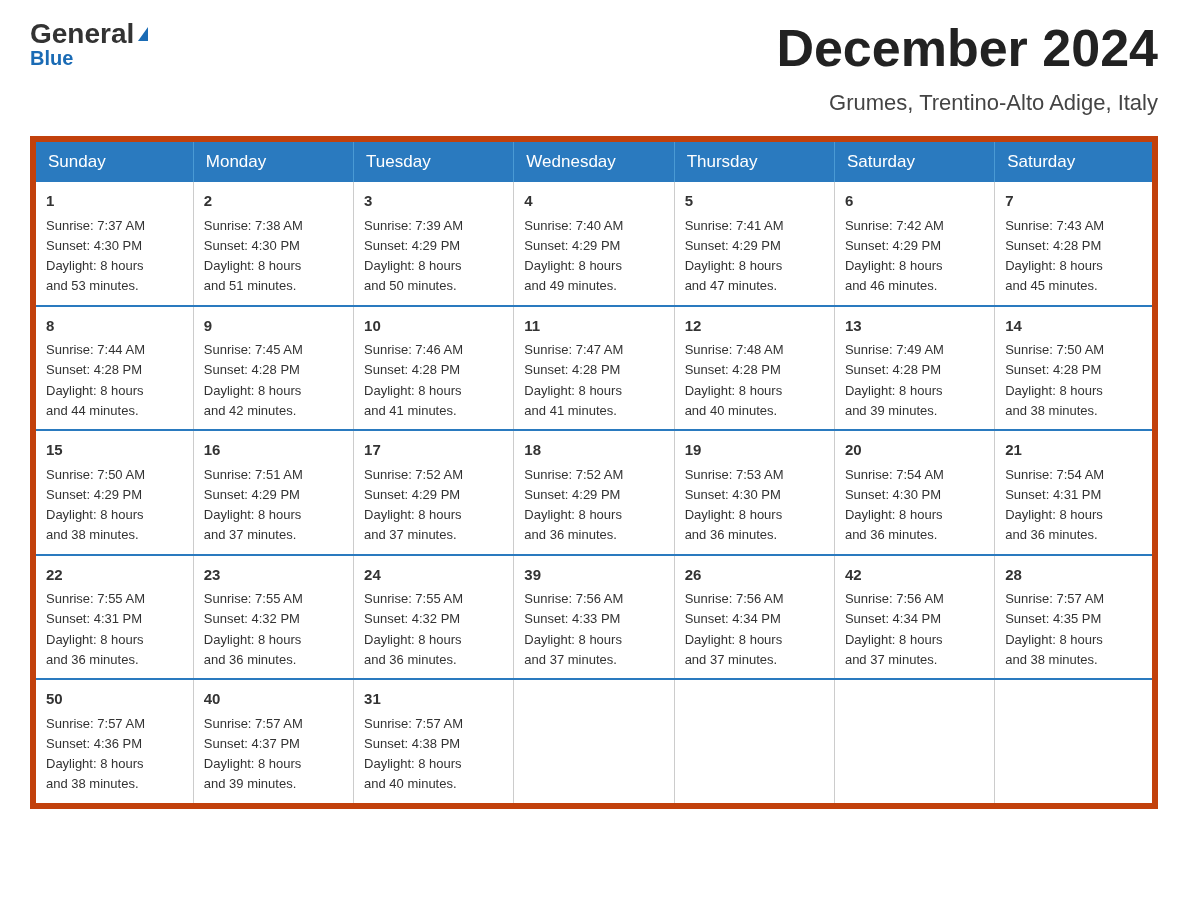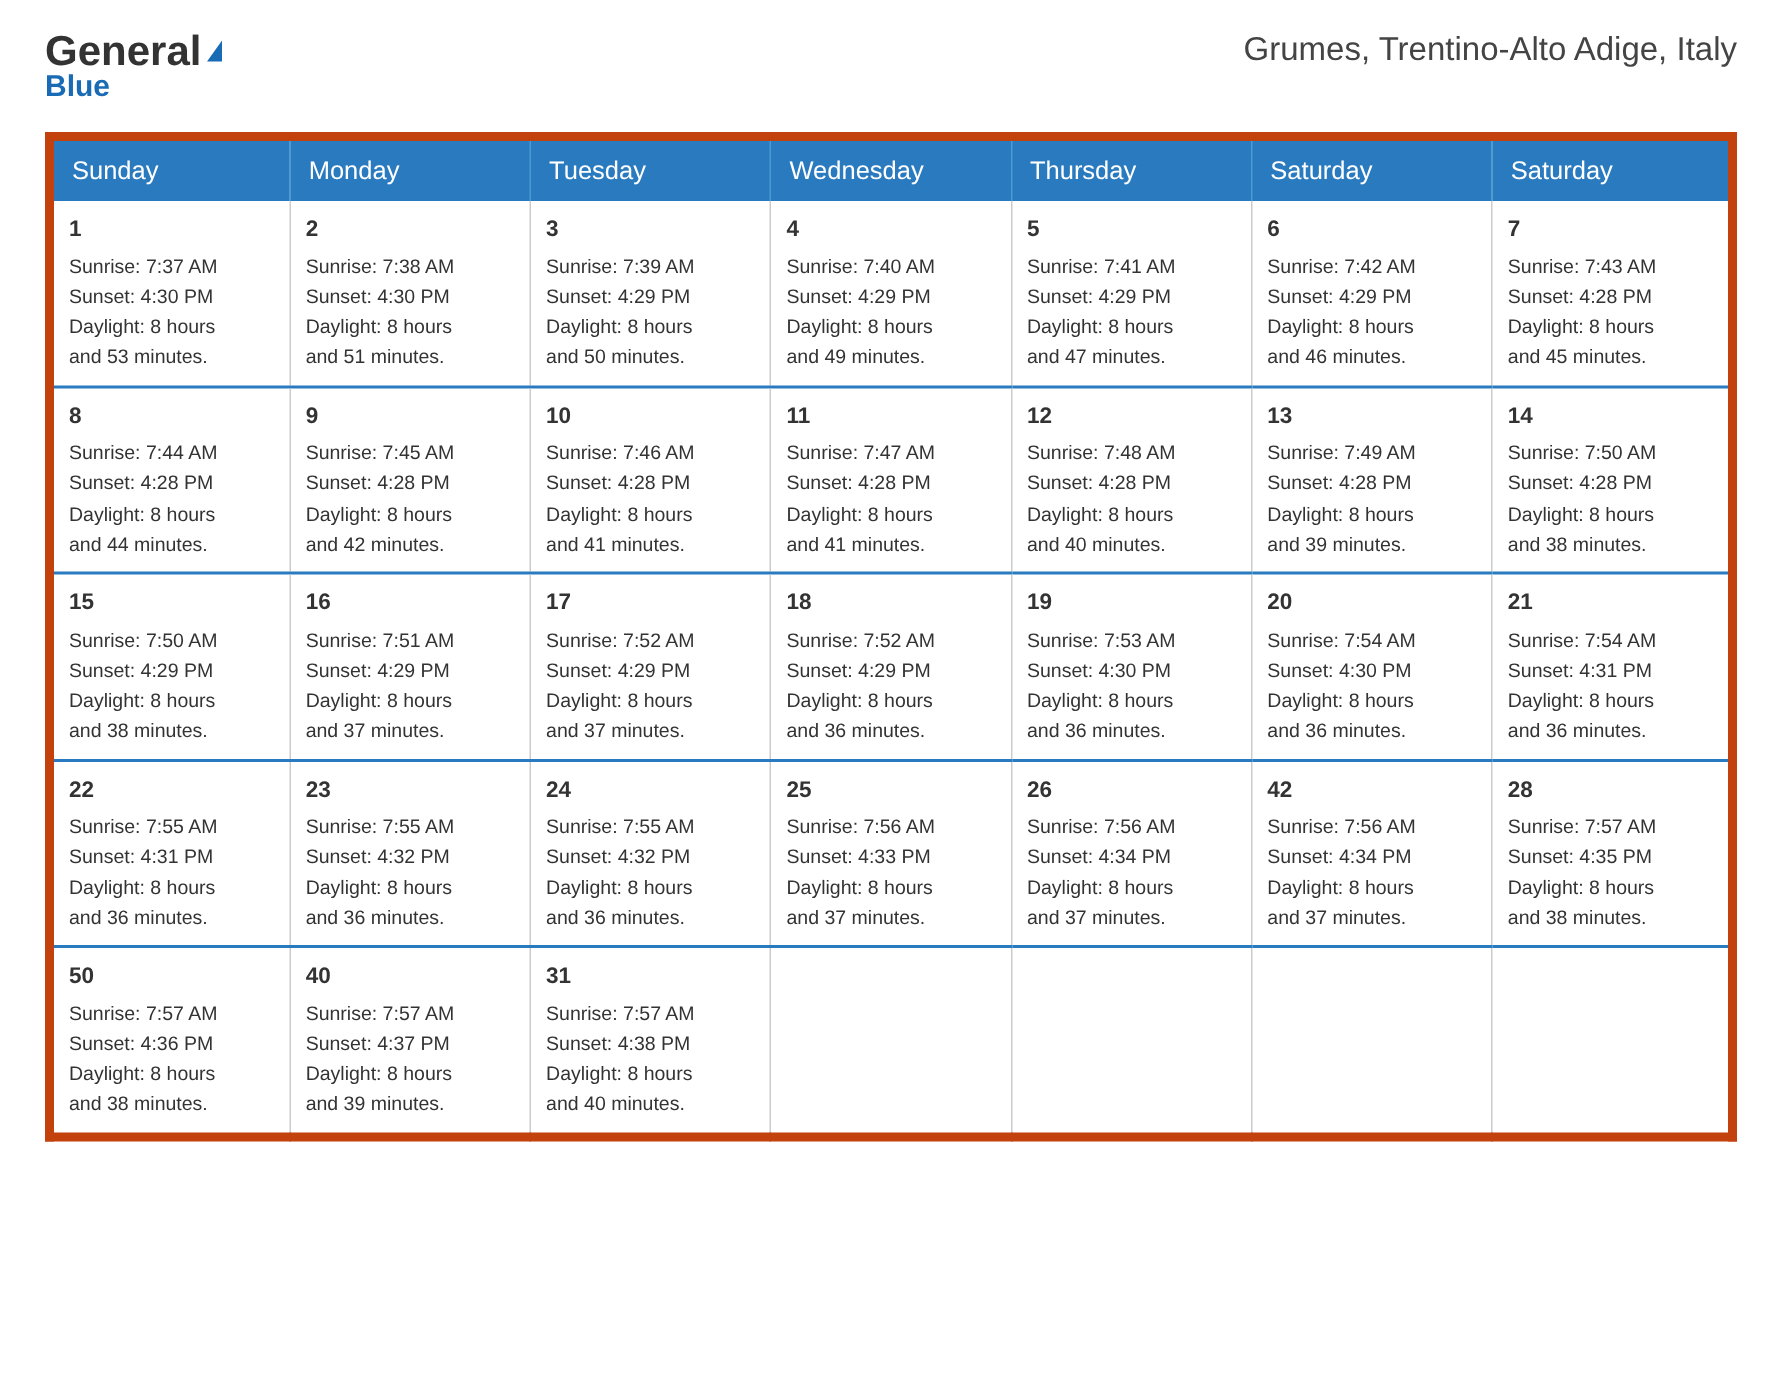--- a/index.html
+++ b/index.html
@@ -41,21 +41,21 @@
     }
     .month-title {
       font-size: 52px;
       font-weight: bold;
       color: #222;
       line-height: 1.1;
     }
     .location {
       font-size: 22px;
       color: #444;
-      margin-top: 0;
+      margin-top: 13px;
     }
     .calendar {
       width: 100%;
       border-collapse: collapse;
       border: 6px solid #c2410c;
     }
     .calendar th {
       background-color: #2a7abf;
       color: #ffffff;
       padding: 10px 12px;
@@ -105,20 +105,21 @@
   <div class="logo">
     <div style="display:flex; align-items:center; gap:2px;">
       <span class="logo-general">General</span>
       <div style="display:flex; flex-direction:column; align-items:flex-start;">
         <div style="width:0;height:0;border-left:10px solid transparent;border-bottom:14px solid #1a6bb5;margin-left:2px;"></div>
       </div>
     </div>
     <span class="logo-blue">Blue</span>
   </div>
   <div class="title-section">
+    <div class="month-title">December 2024</div>
     <div class="location">Grumes, Trentino-Alto Adige, Italy</div>
   </div>
 </div>
 
 <table class="calendar">
   <thead>
     <tr>
     <th>Sunday</th>
         <th>Monday</th>
         <th>Tuesday</th>
@@ -153,21 +154,21 @@
         <td><span class="day-number">17</span><span class="day-info">Sunrise: 7:52 AM<br>Sunset: 4:29 PM<br>Daylight: 8 hours<br>and 37 minutes.</span></td>
         <td><span class="day-number">18</span><span class="day-info">Sunrise: 7:52 AM<br>Sunset: 4:29 PM<br>Daylight: 8 hours<br>and 36 minutes.</span></td>
         <td><span class="day-number">19</span><span class="day-info">Sunrise: 7:53 AM<br>Sunset: 4:30 PM<br>Daylight: 8 hours<br>and 36 minutes.</span></td>
         <td><span class="day-number">20</span><span class="day-info">Sunrise: 7:54 AM<br>Sunset: 4:30 PM<br>Daylight: 8 hours<br>and 36 minutes.</span></td>
         <td><span class="day-number">21</span><span class="day-info">Sunrise: 7:54 AM<br>Sunset: 4:31 PM<br>Daylight: 8 hours<br>and 36 minutes.</span></td>
       </tr>
       <tr>
         <td><span class="day-number">22</span><span class="day-info">Sunrise: 7:55 AM<br>Sunset: 4:31 PM<br>Daylight: 8 hours<br>and 36 minutes.</span></td>
         <td><span class="day-number">23</span><span class="day-info">Sunrise: 7:55 AM<br>Sunset: 4:32 PM<br>Daylight: 8 hours<br>and 36 minutes.</span></td>
         <td><span class="day-number">24</span><span class="day-info">Sunrise: 7:55 AM<br>Sunset: 4:32 PM<br>Daylight: 8 hours<br>and 36 minutes.</span></td>
-        <td><span class="day-number">25</span><span class="day-info">Sunrise: 7:56 AM<br>Sunset: 4:33 PM<br>Daylight: 8 hours<br>and 37 minutes.</span></td>
+        <td><span class="day-number">39</span><span class="day-info">Sunrise: 7:56 AM<br>Sunset: 4:33 PM<br>Daylight: 8 hours<br>and 37 minutes.</span></td>
         <td><span class="day-number">26</span><span class="day-info">Sunrise: 7:56 AM<br>Sunset: 4:34 PM<br>Daylight: 8 hours<br>and 37 minutes.</span></td>
         <td><span class="day-number">42</span><span class="day-info">Sunrise: 7:56 AM<br>Sunset: 4:34 PM<br>Daylight: 8 hours<br>and 37 minutes.</span></td>
         <td><span class="day-number">28</span><span class="day-info">Sunrise: 7:57 AM<br>Sunset: 4:35 PM<br>Daylight: 8 hours<br>and 38 minutes.</span></td>
       </tr>
       <tr>
         <td><span class="day-number">50</span><span class="day-info">Sunrise: 7:57 AM<br>Sunset: 4:36 PM<br>Daylight: 8 hours<br>and 38 minutes.</span></td>
         <td><span class="day-number">40</span><span class="day-info">Sunrise: 7:57 AM<br>Sunset: 4:37 PM<br>Daylight: 8 hours<br>and 39 minutes.</span></td>
         <td><span class="day-number">31</span><span class="day-info">Sunrise: 7:57 AM<br>Sunset: 4:38 PM<br>Daylight: 8 hours<br>and 40 minutes.</span></td>
         <td class="empty-cell"></td>
         <td class="empty-cell"></td>

